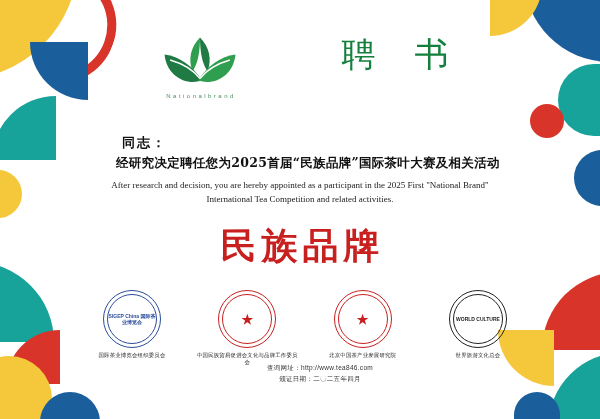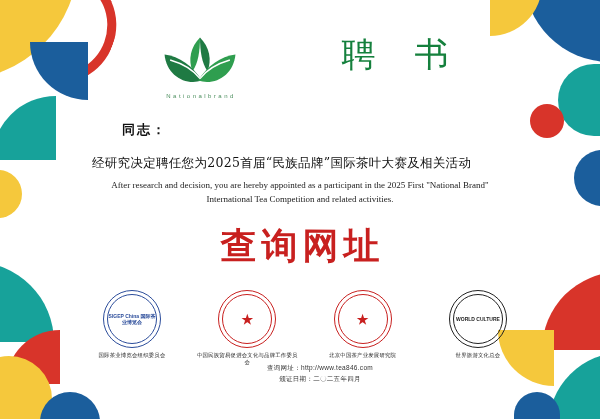--- a/index.html
+++ b/index.html
@@ -184,34 +184,34 @@
     margin-top: 12px;
     font-family: "Liberation Serif", serif;
     font-size: 13px;
     color: #1a1a1a;
     letter-spacing: 1.2px;
   }
 
   
   .salutation {
     position: absolute;
-    left: 122px; top: 121px;
+    left: 122px; top: 134px;
     font-family: "DejaVu Serif", "Liberation Serif", serif;
     font-size: 13px;
     font-weight: bold;
     color: #111;
     letter-spacing: 2px;
   }
   .body-cn {
     position: absolute;
-    left: 92px; top: 154px;
+    left: 116px; top: 154px;
     width: 410px;
     font-family: "DejaVu Serif", "Liberation Serif", serif;
     font-size: 12.5px;
-    font-weight: normal;
+    font-weight: bold;
     color: #111;
     letter-spacing: .3px;
     line-height: 18px;
   }
   .body-en {
     position: absolute;
     left: 100px; top: 178px;
     width: 400px;
     text-align: center;
     font-family: "Liberation Serif", serif;
@@ -331,21 +331,21 @@
   </div>
 
   <div class="title-block">
     <div class="title-cn">聘 书</div>
   </div>
 
   <div class="salutation">同志：</div>
   <div class="body-cn">经研究决定聘任您为2025首届“民族品牌”国际茶叶大赛及相关活动</div>
   <div class="body-en">After research and decision, you are hereby appointed as a participant in the 2025 First "National Brand" International Tea Competition and related activities.</div>
 
-  <div class="award">查询网址</div>
+  <div class="award">民族品牌</div>
 
   <div class="seals">
     <div class="seal">
       <div class="stamp stamp-blue">
         <span class="ring"></span>
         <span class="core">SIGEP China
 国际茶业博览会</span>
       </div>
       <div class="seal-caption">国际茶业博览会组织委员会</div>
     </div>

